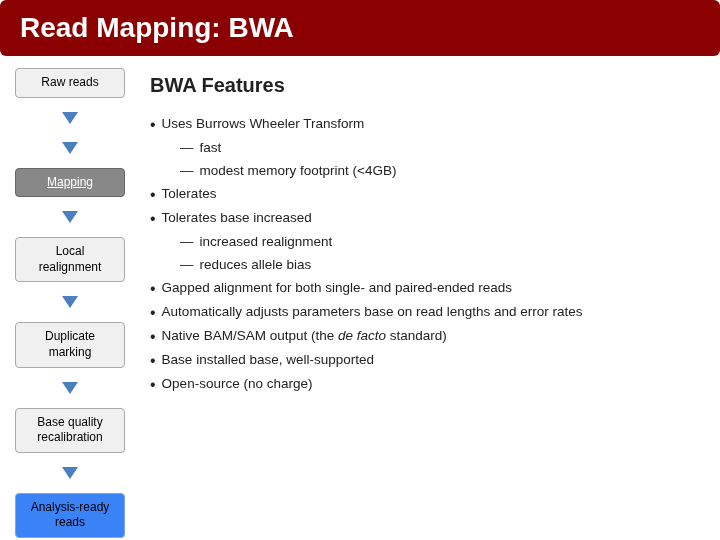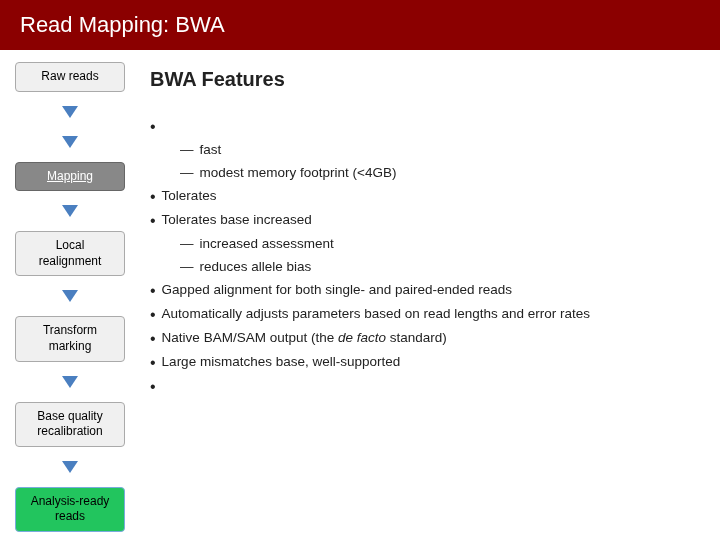--- a/index.html
+++ b/index.html
@@ -8,22 +8,23 @@
       height: 540px;
       font-family: Arial, sans-serif;
       background: #fff;
       overflow: hidden;
     }
 
     .header {
       background: #8B0000;
       color: #fff;
       padding: 12px 20px;
-      font-size: 22px;
-      font-weight: normal;
+      font-size: 28px;
+      font-weight: bold;
+      border-radius: 6px;
     }
 
     .main {
       display: flex;
       flex-direction: row;
       height: calc(540px - 52px);
     }
 
     .sidebar {
       width: 140px;
@@ -47,21 +48,21 @@
     }
 
     .pipeline-box.active {
       background: #888;
       color: #fff;
       border-color: #666;
       text-decoration: underline;
     }
 
     .pipeline-box.highlight {
-      background: #22c55e;
+      background: #3b82f6;
       border-color: #7aabdd;
     }
 
     .arrow {
       width: 0;
       height: 0;
       border-left: 8px solid transparent;
       border-right: 8px solid transparent;
       border-top: 12px solid #4a7fc0;
       margin: 4px 0;
@@ -69,21 +70,21 @@
 
     .content {
       flex: 1;
       padding: 18px 20px 10px 10px;
       overflow-y: auto;
     }
 
     .content-title {
       font-size: 20px;
       font-weight: bold;
-      margin-bottom: 24px;
+      margin-bottom: 16px;
       color: #222;
     }
 
     .features-list {
       list-style: none;
       font-size: 13.5px;
       color: #222;
       line-height: 1.7;
     }
 
@@ -134,40 +135,41 @@
     <div class="arrow"></div>
     <div class="pipeline-box active">
       <span>Mapping</span>
     </div>
     <div class="arrow"></div>
     <div class="pipeline-box">
       <span>Local realignment</span>
     </div>
     <div class="arrow"></div>
     <div class="pipeline-box">
-      <span>Transform marking</span>
+      <span>Duplicate marking</span>
     </div>
     <div class="arrow"></div>
     <div class="pipeline-box">
       <span>Base quality recalibration</span>
     </div>
     <div class="arrow"></div>
     <div class="pipeline-box highlight">
       <span>Analysis-ready reads</span>
     </div>
 
   </div>
 
   <div class="content">
     <div class="content-title">BWA Features</div>
 
     <ul class="features-list">
 
       <li>
         <span class="bullet">•</span>
+        <span>Uses Burrows Wheeler Transform</span>
       </li>
       <li class="sub-item">
         <span class="em-dash">—</span>
         <span>fast</span>
       </li>
       <li class="sub-item">
         <span class="em-dash">—</span>
         <span>modest memory footprint (&lt;4GB)</span>
       </li>
 
@@ -175,46 +177,47 @@
         <span class="bullet">•</span>
         <span>Tolerates</span>
       </li>
 
       <li>
         <span class="bullet">•</span>
         <span>Tolerates base increased</span>
       </li>
       <li class="sub-item">
         <span class="em-dash">—</span>
-        <span>increased assessment</span>
+        <span>increased realignment</span>
       </li>
       <li class="sub-item">
         <span class="em-dash">—</span>
         <span>reduces allele bias</span>
       </li>
 
       <li>
         <span class="bullet">•</span>
         <span>Gapped alignment for both single- and paired-ended reads</span>
       </li>
 
       <li>
         <span class="bullet">•</span>
-        <span>Automatically adjusts parameters based on read lengths and error rates</span>
+        <span>Automatically adjusts parameters base on read lengths and error rates</span>
       </li>
 
       <li>
         <span class="bullet">•</span>
         <span>Native BAM/SAM output (the <span class="italic">de facto</span> standard)</span>
       </li>
 
       <li>
         <span class="bullet">•</span>
-        <span>Large mismatches base, well-supported</span>
-      </li>
-
-      <li>
-        <span class="bullet">•</span>
+        <span>Base installed base, well-supported</span>
+      </li>
+
+      <li>
+        <span class="bullet">•</span>
+        <span>Open-source (no charge)</span>
       </li>
 
     </ul>
   </div>
 </div>
 
 </body></html>

